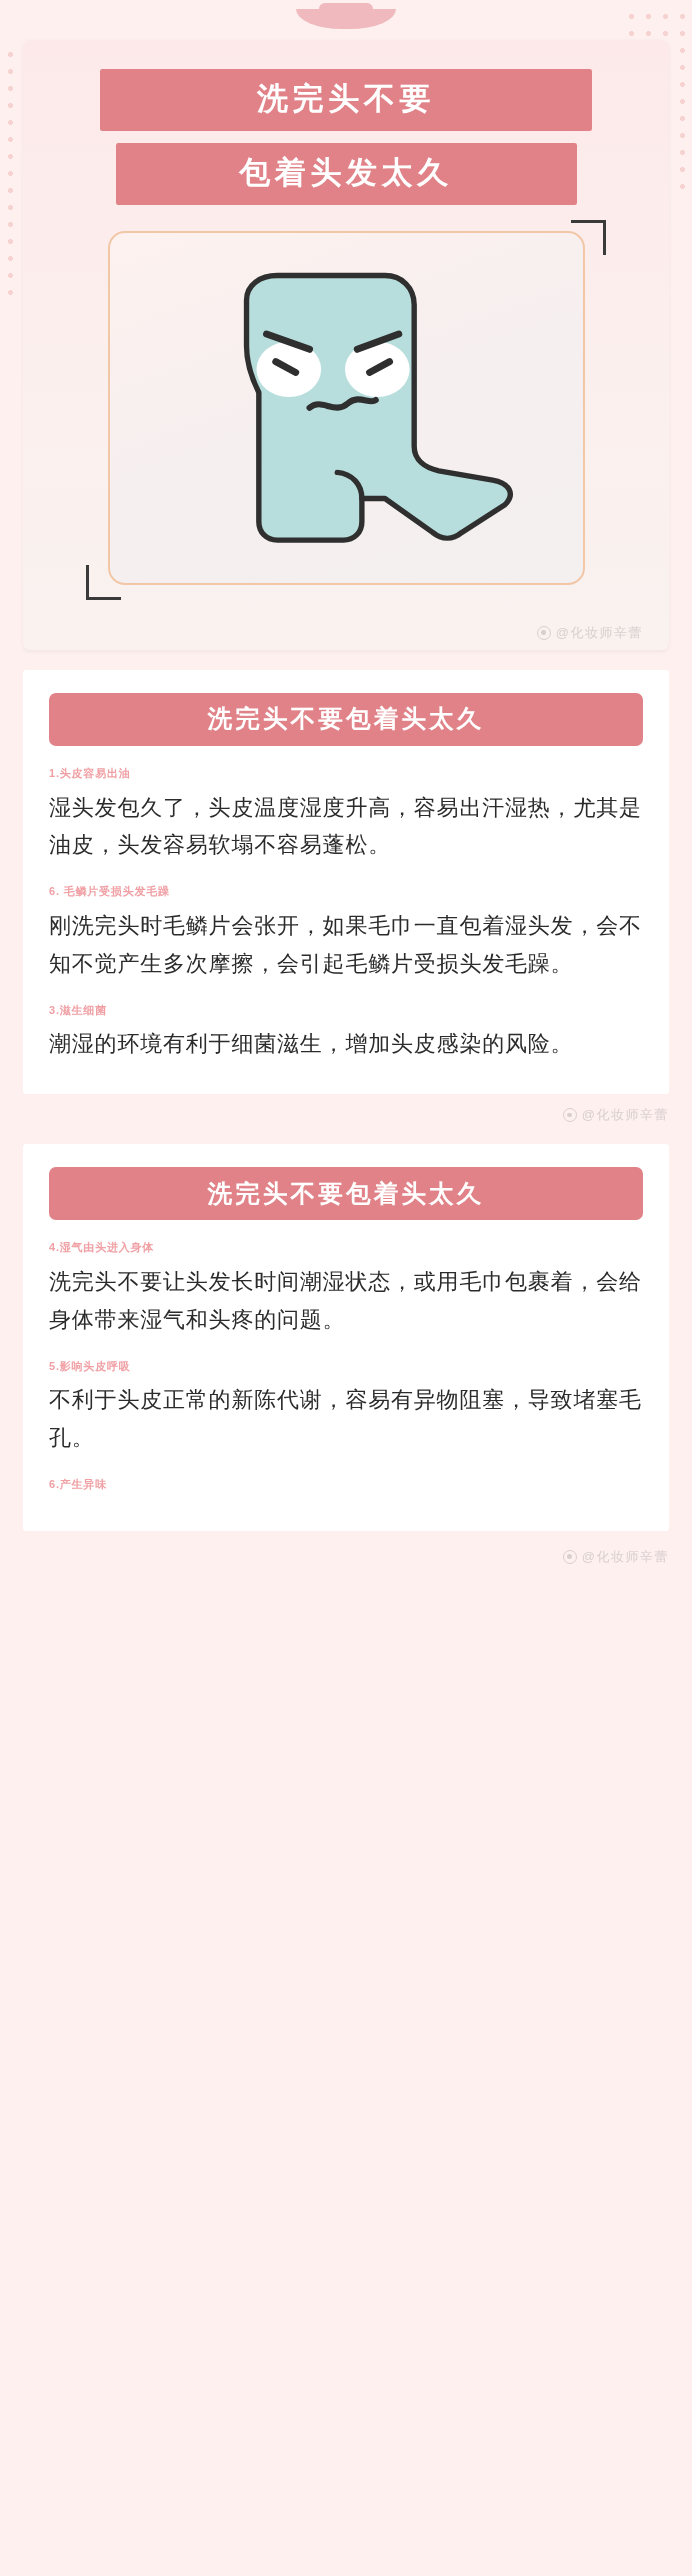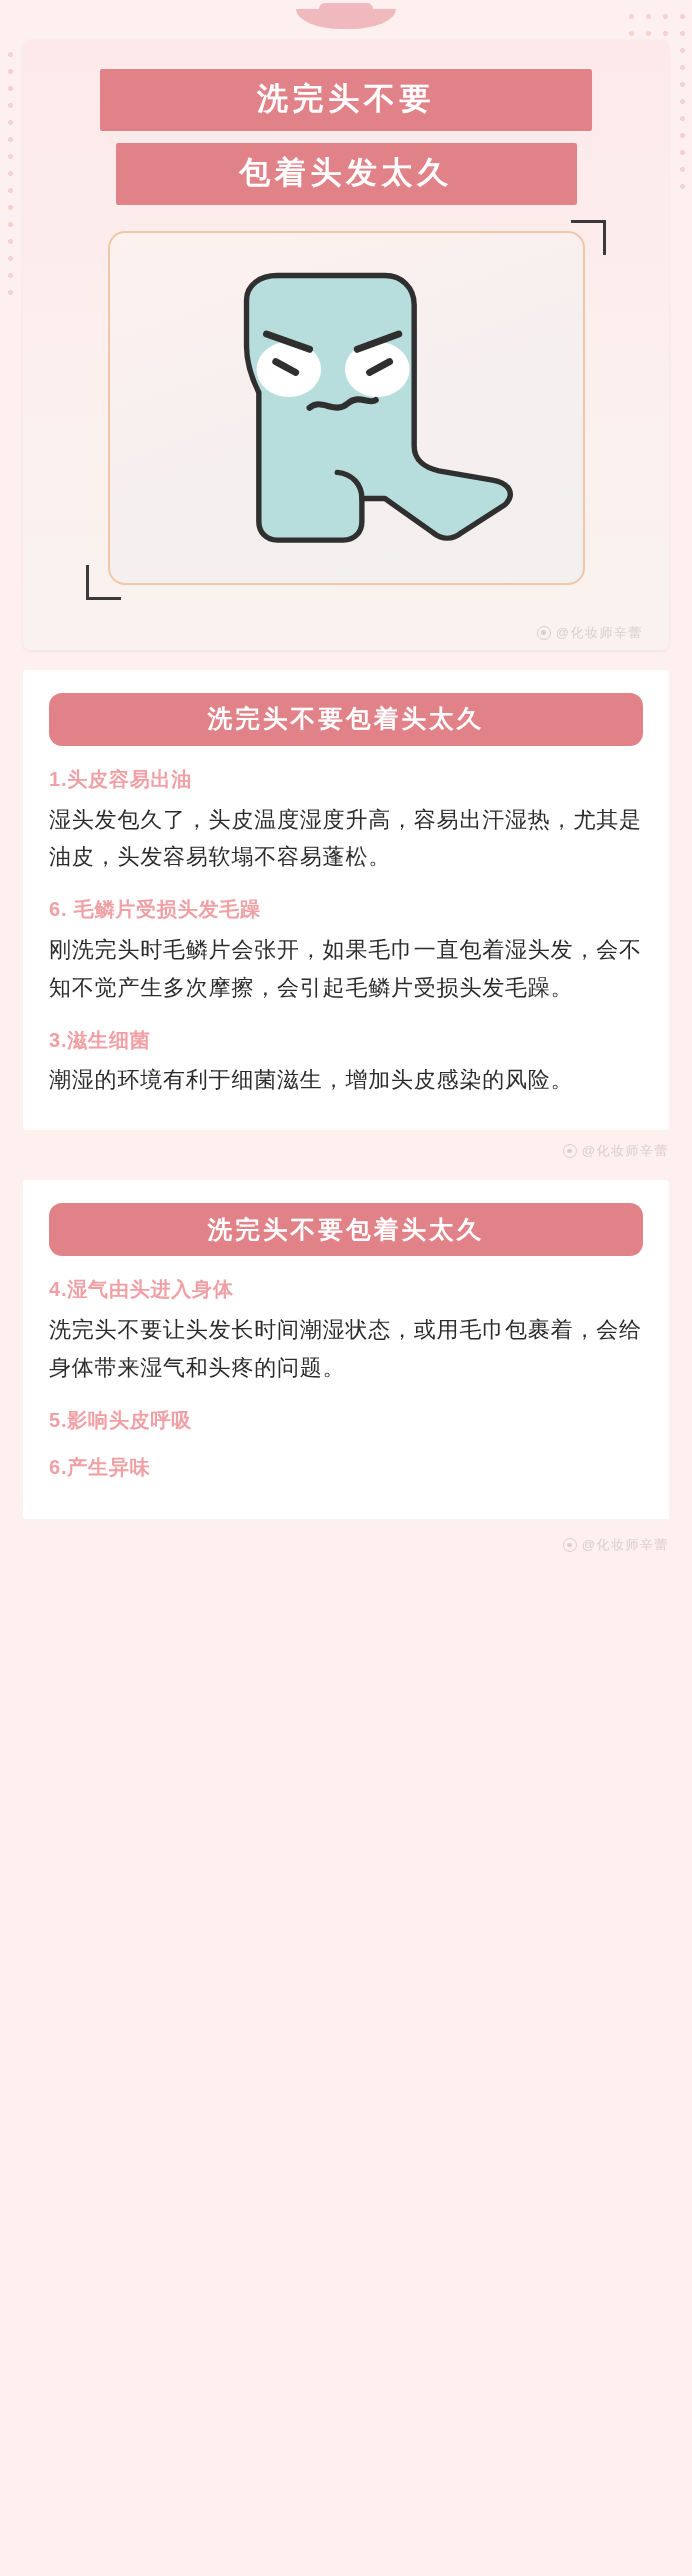--- a/index.html
+++ b/index.html
@@ -134,26 +134,26 @@
     position: relative;
   }
   .section-title {
     background: #e08287;
     color: #ffffff;
     font-size: 24.6px;
     font-weight: bold;
     letter-spacing: 3.1px;
     text-align: center;
     padding: 9.2px 3.1px 10.8px 3.1px;
-    border-radius: 13px;
+    border-radius: 7px;
   }
   .item { margin-top: 20px; }
   .item-head {
     color: #f0a0a4;
-    font-size: 20px;
+    font-size: 11px;
     font-weight: bold;
     letter-spacing: 0.8px;
     margin-bottom: 7.7px;
   }
   .item-body {
     color: #2b2b2b;
     font-size: 22px;
     line-height: 1.72;
     letter-spacing: 0.8px;
   }
@@ -238,20 +238,21 @@
 
   <div class="section">
     <div class="section-title">洗完头不要包着头太久</div>
 
     <div class="item">
       <div class="item-head">4.湿气由头进入身体</div>
       <div class="item-body">洗完头不要让头发长时间潮湿状态，或用毛巾包裹着，会给身体带来湿气和头疼的问题。</div>
     </div>
     <div class="item">
       <div class="item-head">5.影响头皮呼吸</div>
+      <div class="item-body">不利于头皮正常的新陈代谢，容易有异物阻塞，导致堵塞毛孔。</div>
     </div>
     <div class="item">
       <div class="item-head">6.产生异味</div>
     </div>
   </div>
 
   <div class="wm-bottom">
     <span class="wm-inline">
       <span class="wm-eye"></span>
       <span>@化妆师辛蕾</span>

